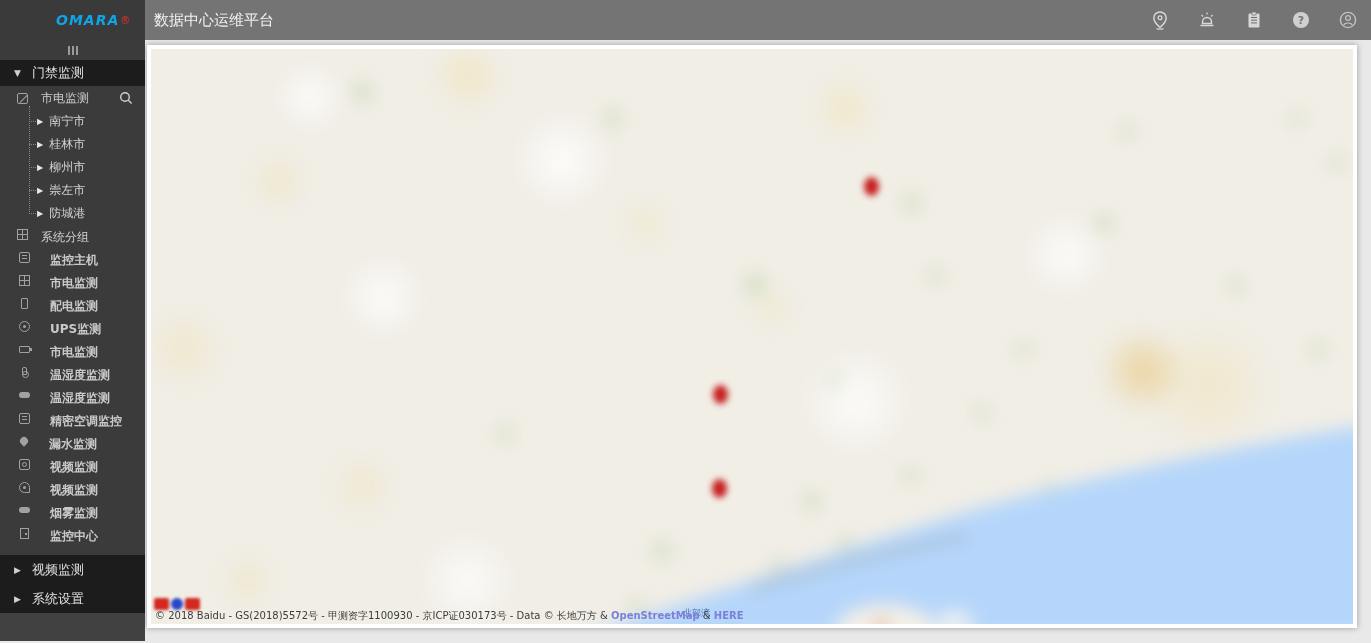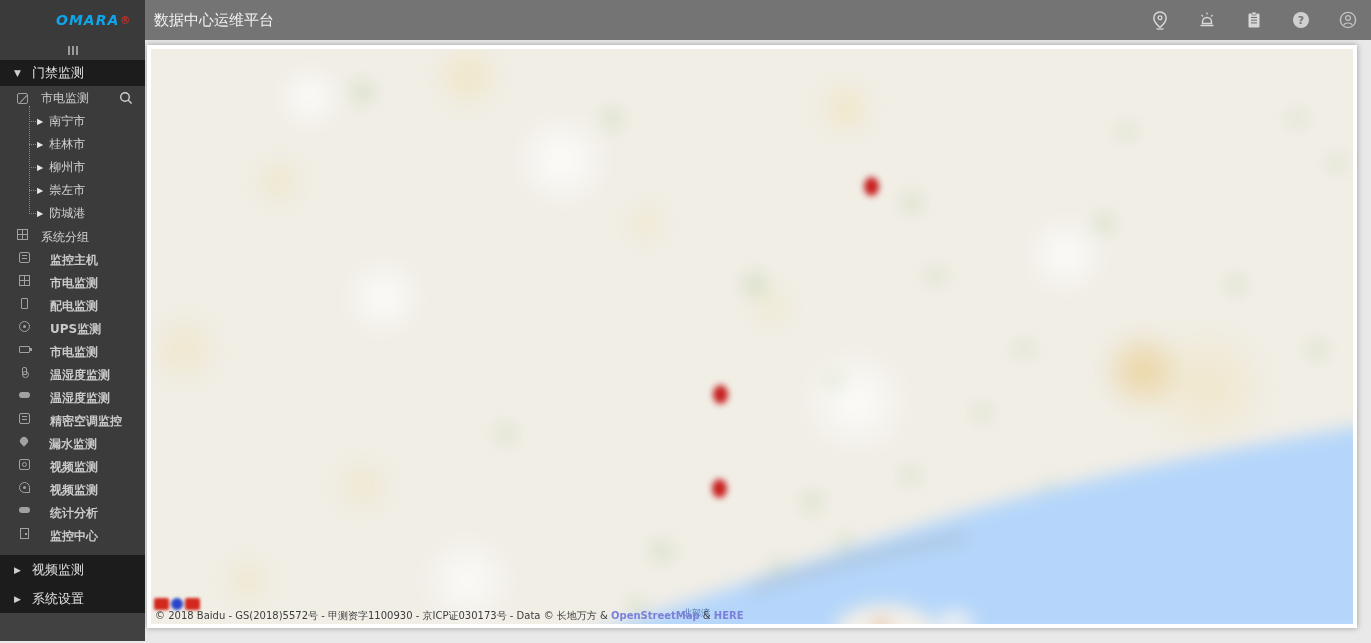--- a/index.html
+++ b/index.html
@@ -260,21 +260,21 @@
   <div class="row mon">
       <span class="mi cam"></span>
       <span>视频监测</span>
     </div>
   <div class="row mon">
       <span class="mi ir"></span>
       <span>视频监测</span>
     </div>
   <div class="row mon">
       <span class="mi smoke"></span>
-      <span>统计分析</span>
+      <span>烟雾监测</span>
     </div>
   <div class="row mon">
       <span class="mi door"></span>
       <span>监控中心</span>
     </div>
 
   <div class="bottom-black">
     <div class="section-row">
       <span class="arrow">▶</span>
       <span>视频监测</span>

